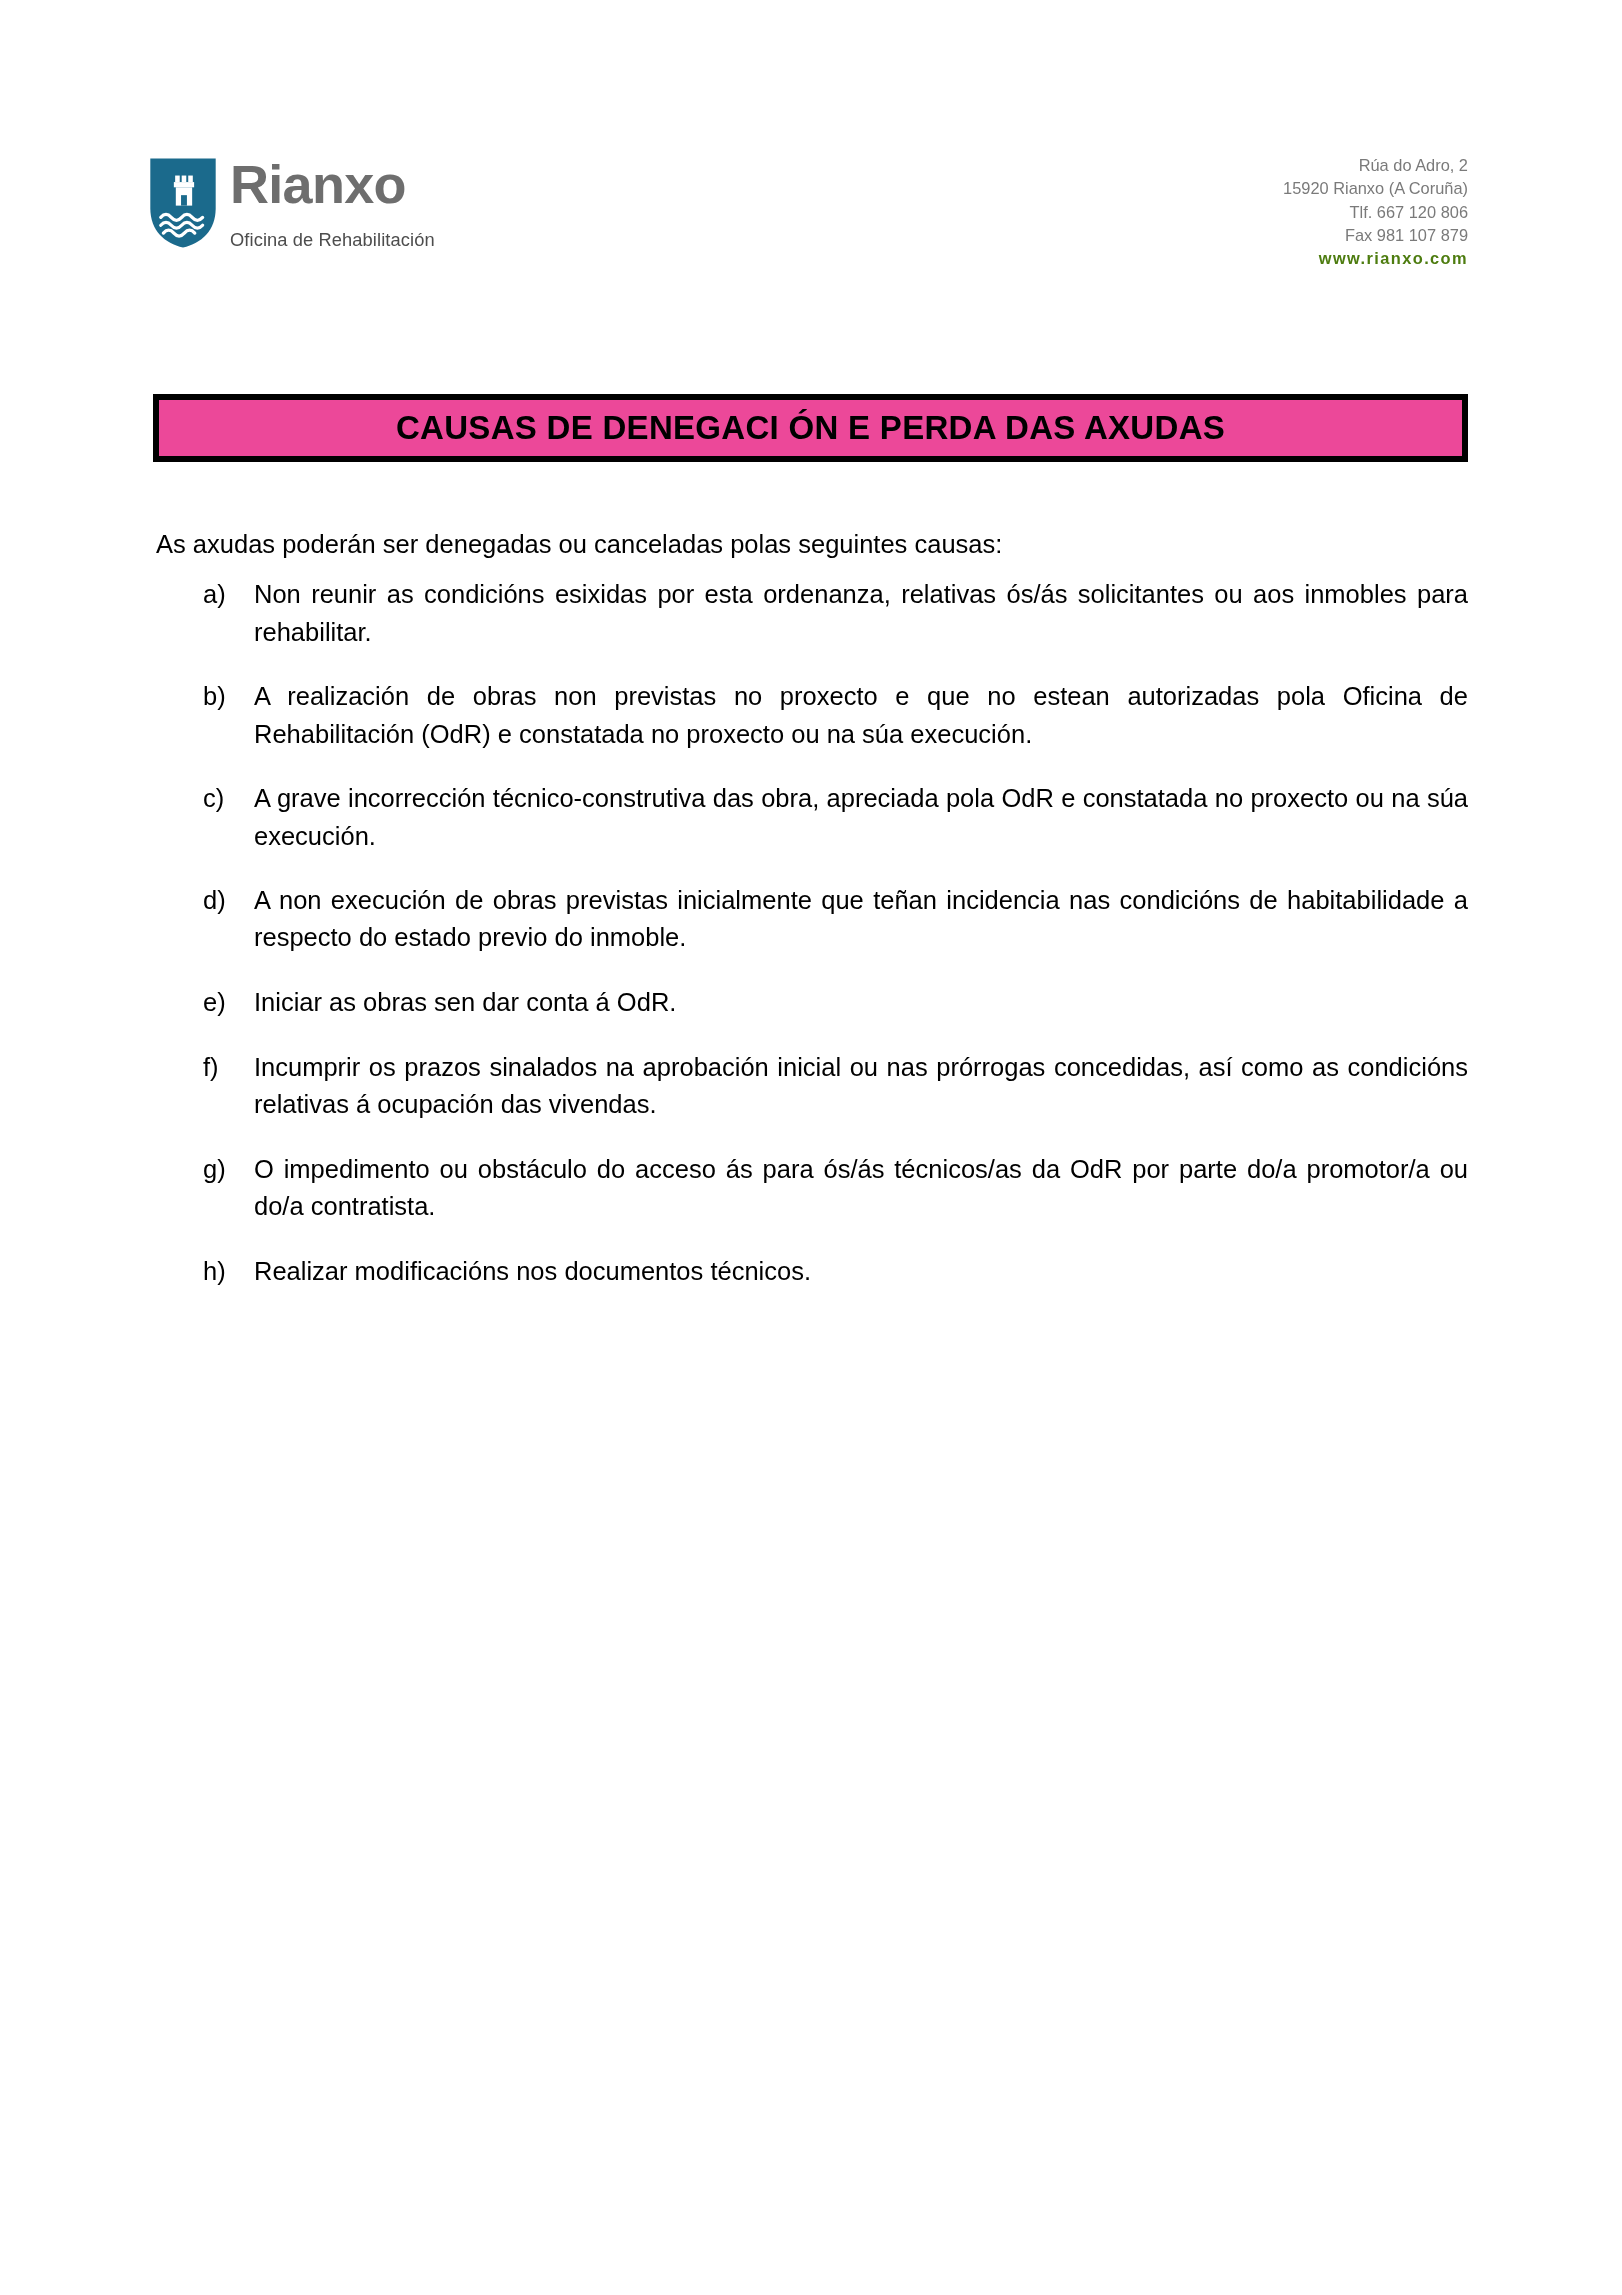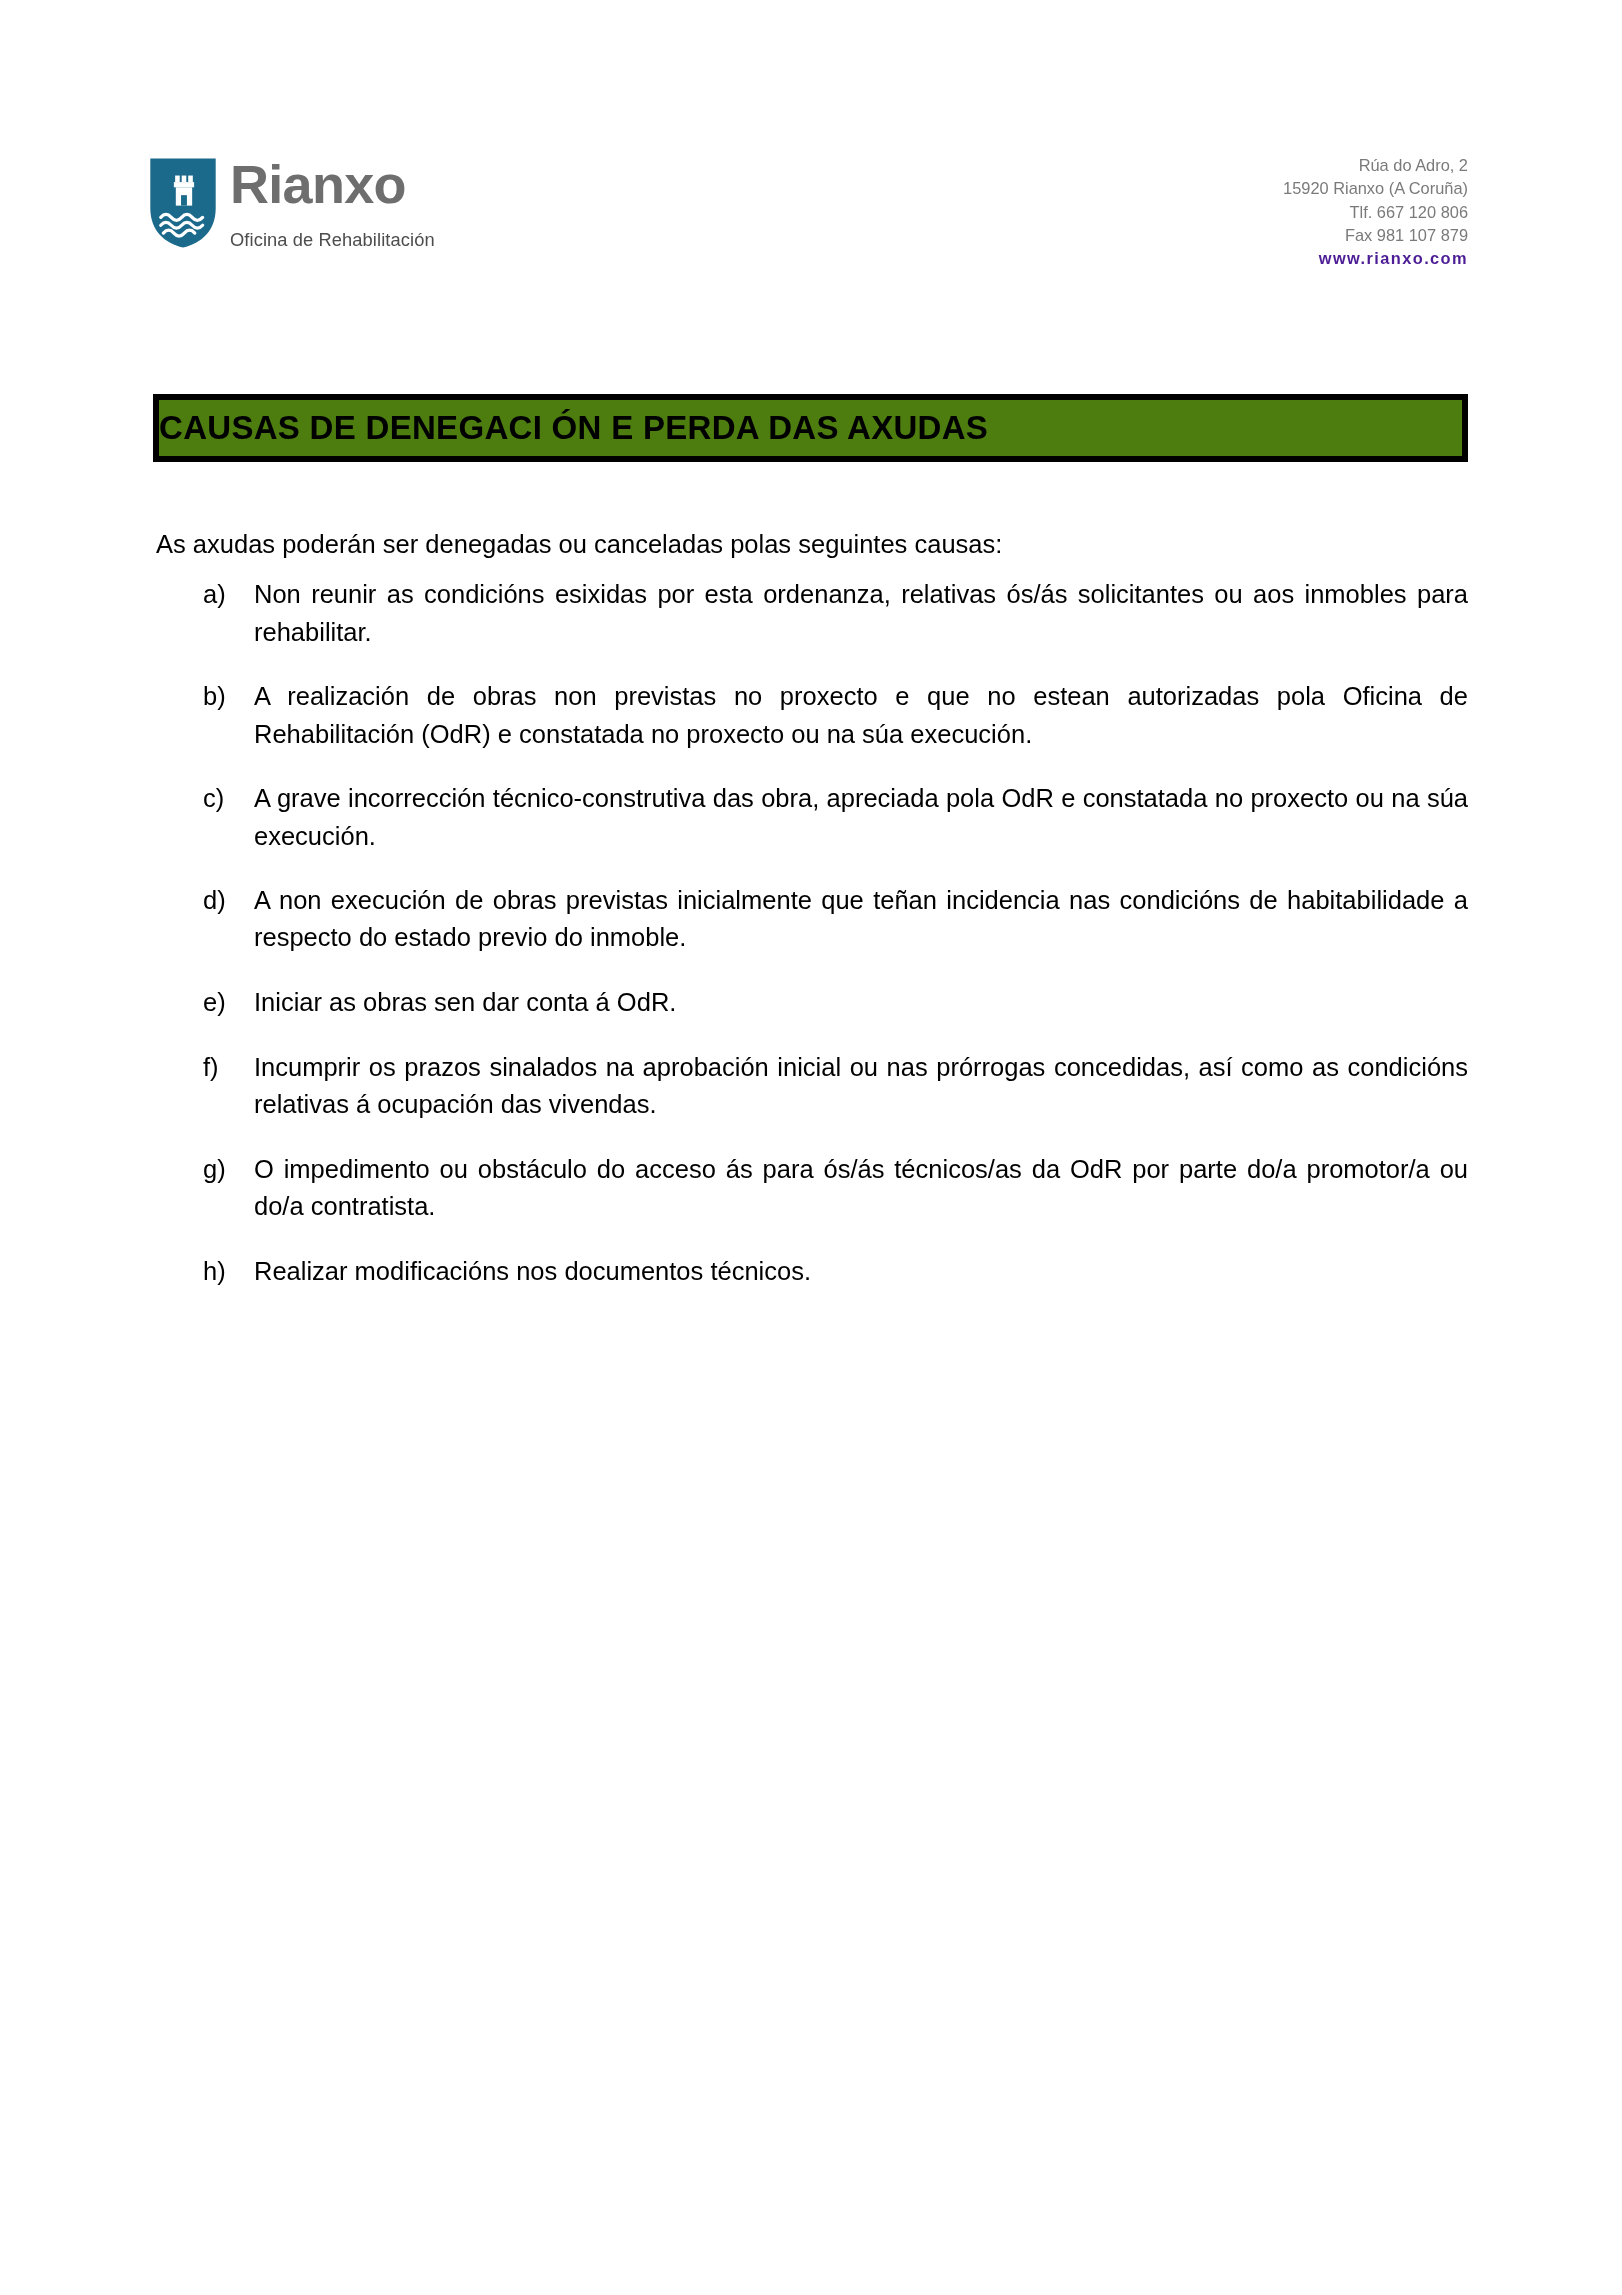--- a/index.html
+++ b/index.html
@@ -78,39 +78,39 @@
     right: 154px;
     top: 154px;
     text-align: right;
     font-family: "Liberation Sans", sans-serif;
     font-size: 16.4px;
     line-height: 1.42;
     color: #7a7a7a;
   }
 
   .contact .web {
-    color: #4c1d95;
+    color: #4d7c0f;
     font-weight: bold;
     letter-spacing: 1.4px;
     font-size: 16.4px;
   }
 
   
   .title-box {
     position: absolute;
     left: 153px;
     top: 394px;
     width: 1315px;
     height: 68px;
     border: 6.5px solid #000000;
     box-sizing: border-box;
     display: flex;
     align-items: center;
-    justify-content: flex-start;
-    background: #4d7c0f;
+    justify-content: center;
+    background: #ec4899;
   }
 
   .title-text {
     font-family: "Liberation Sans", sans-serif;
     font-weight: bold;
     font-size: 33px;
     letter-spacing: 0.3px;
     color: #000000;
     white-space: pre;
   }

